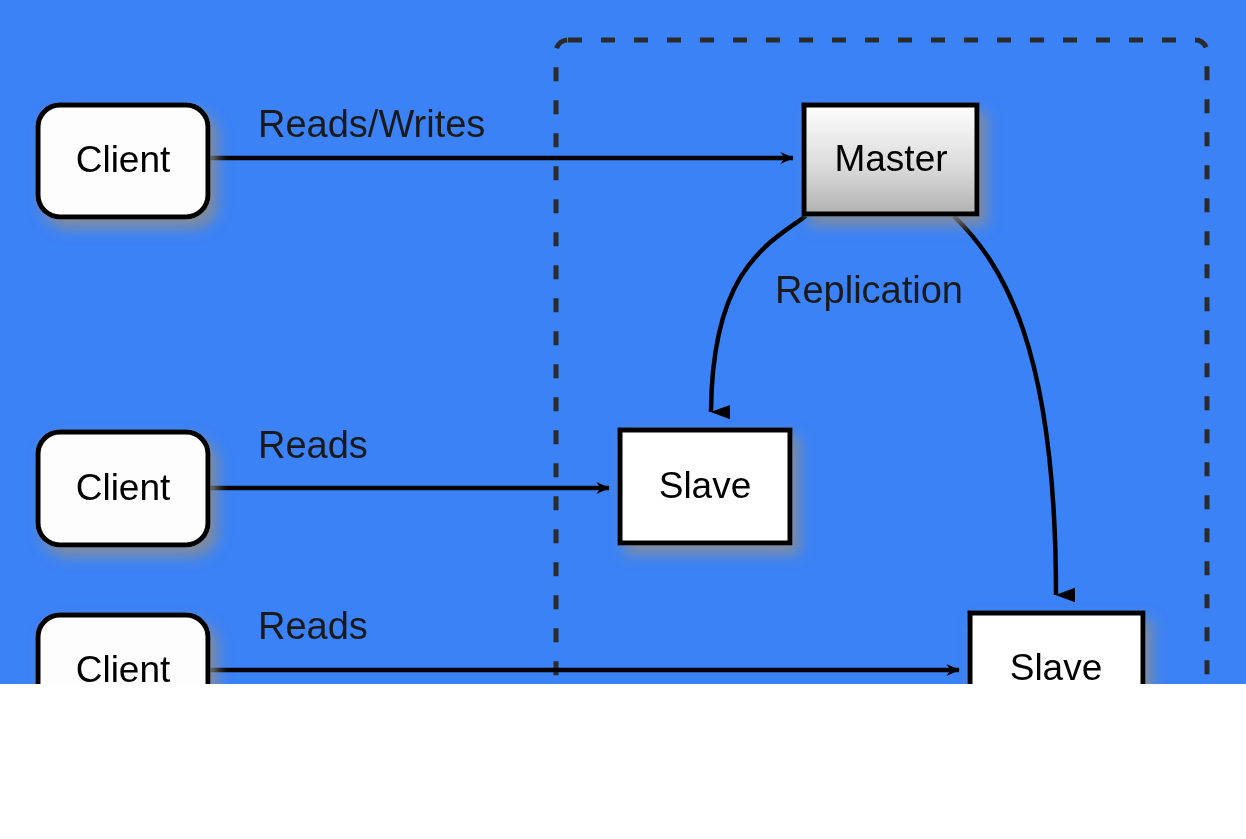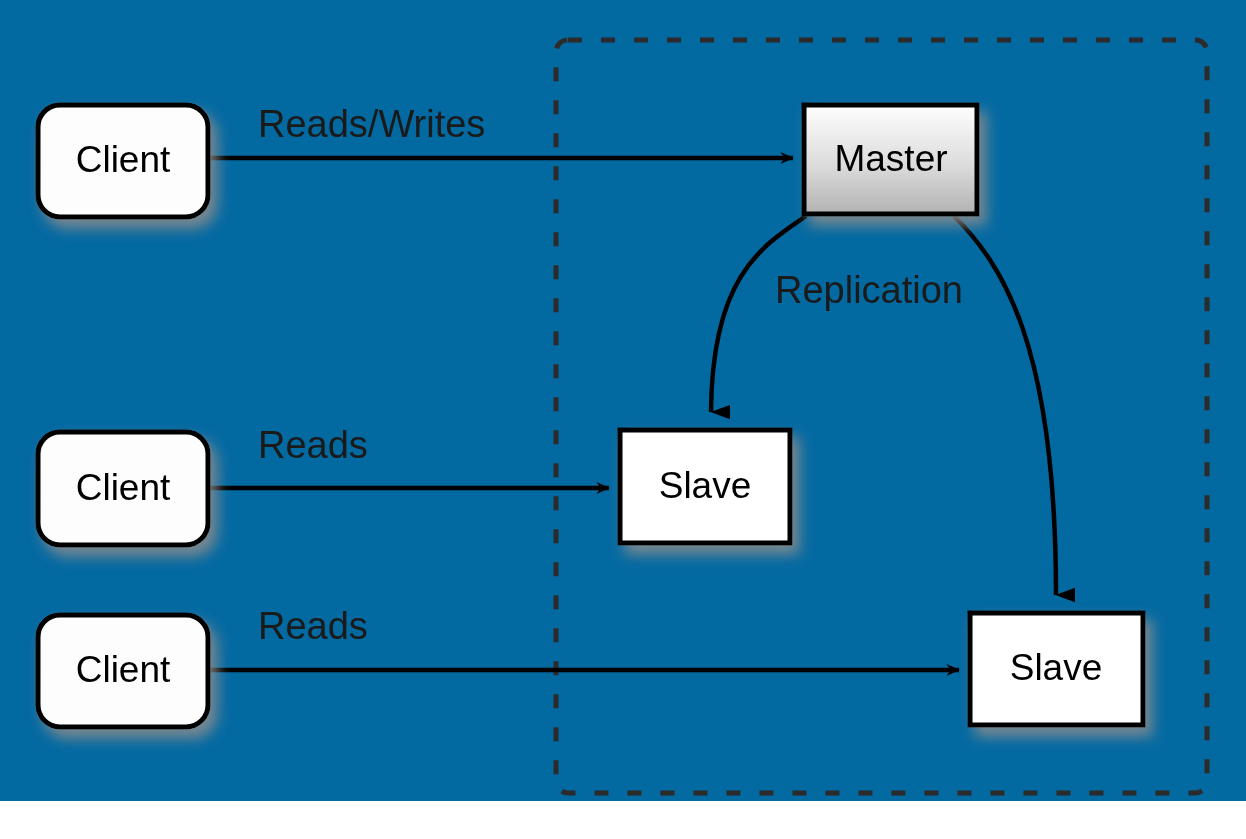--- a/index.html
+++ b/index.html
@@ -8,22 +8,22 @@
     padding: 0;
     background: #ffffff;
   }
   body {
     font-family: "Liberation Sans", sans-serif;
     -webkit-font-smoothing: antialiased;
   }
   #diagram-root {
     position: relative;
     width: 1246px;
-    height: 801px;
-    background: #0369a1;
+    height: 684px;
+    background: #3b82f6;
     overflow: hidden;
   }
   #diagram-svg {
     position: absolute;
     top: 0;
     left: 0;
     width: 1246px;
     height: 839px;
     display: block;
   }

